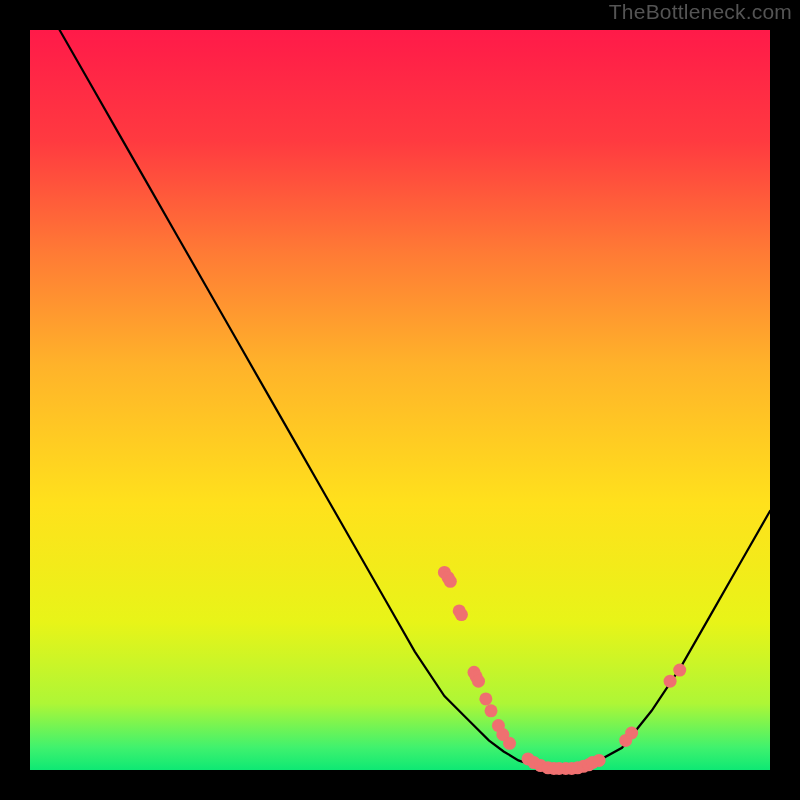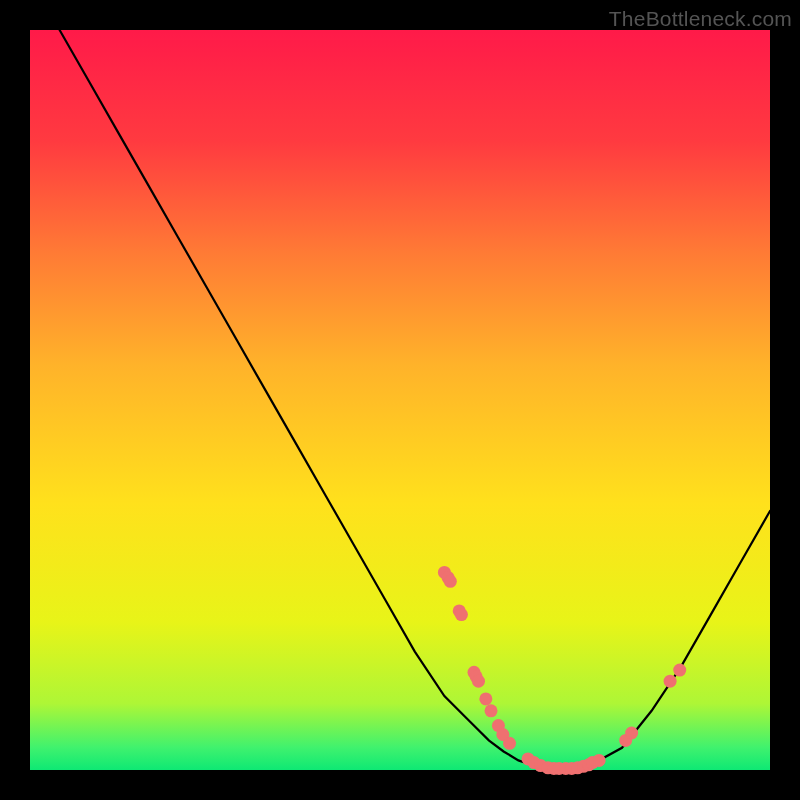--- a/index.html
+++ b/index.html
@@ -41,21 +41,21 @@
   svg.chart {
     position: absolute;
     left: 0;
     top: 0;
     width: 740px;
     height: 740px;
     overflow: visible;
   }
   .watermark {
     position: absolute;
-    top: 7px;
+    top: 0;
     right: 8px;
     color: #545454;
     font-size: 21px;
     font-weight: 400;
     letter-spacing: 0.2px;
     user-select: none;
   }
 </style>
 </head>
 <body>

